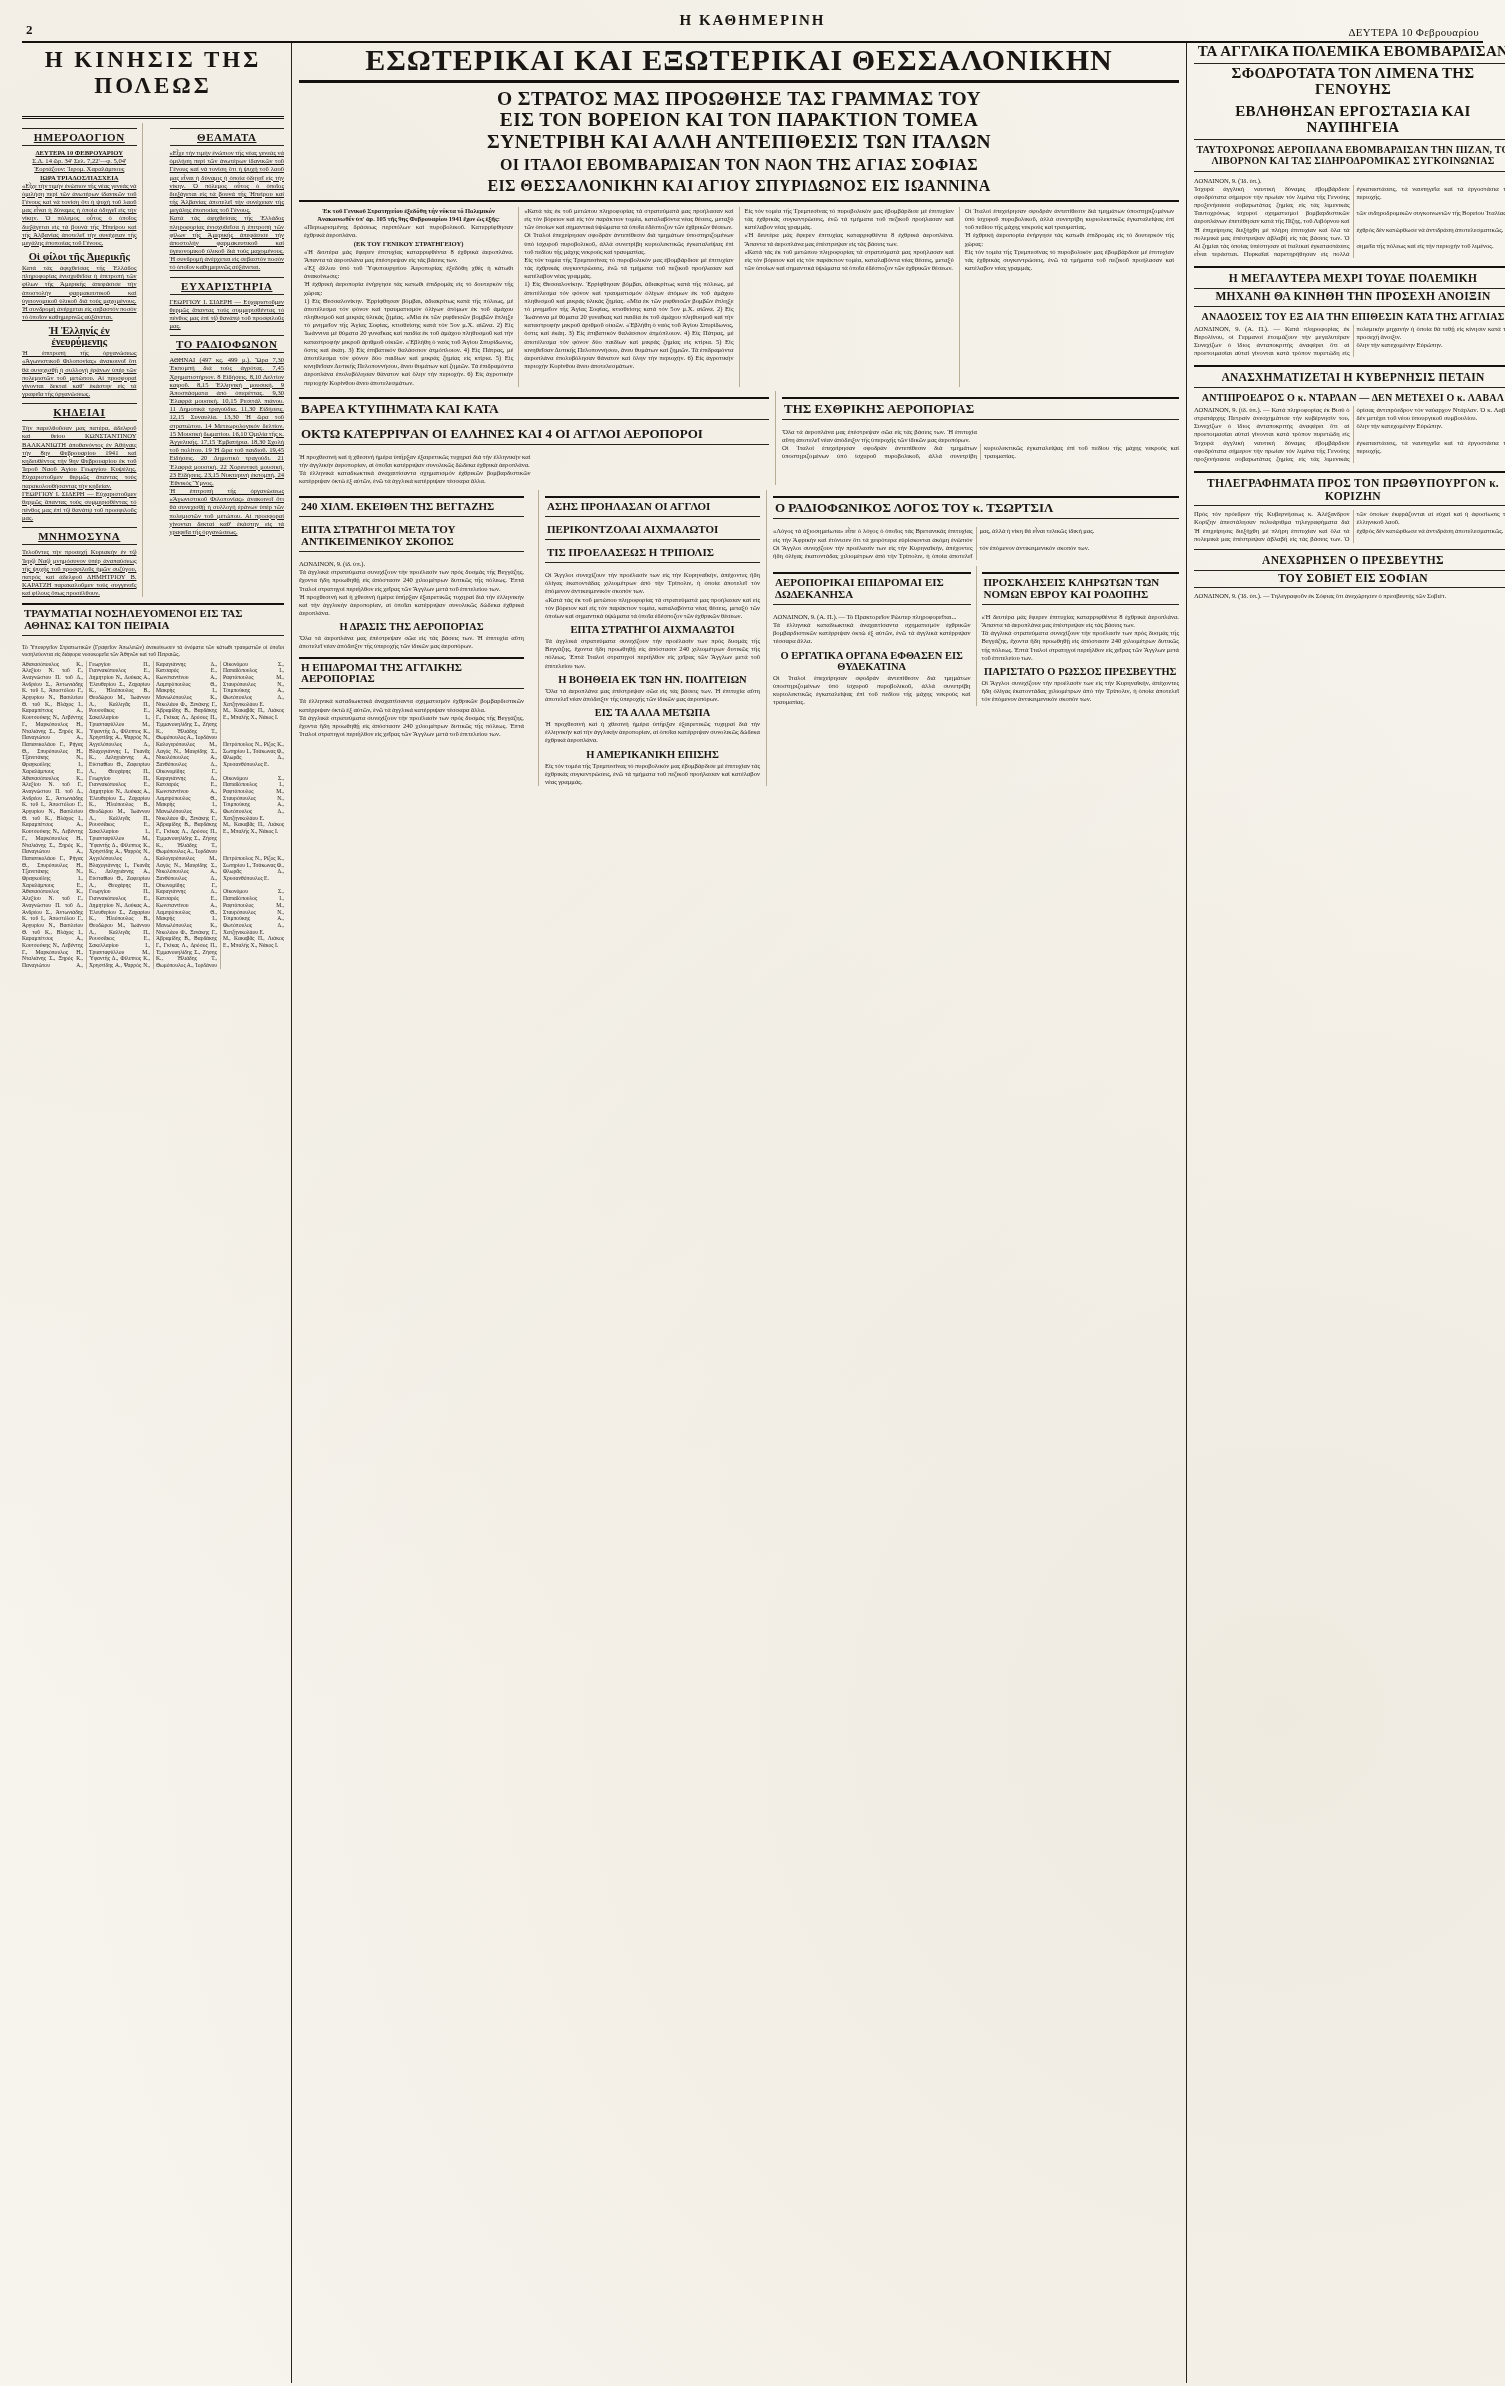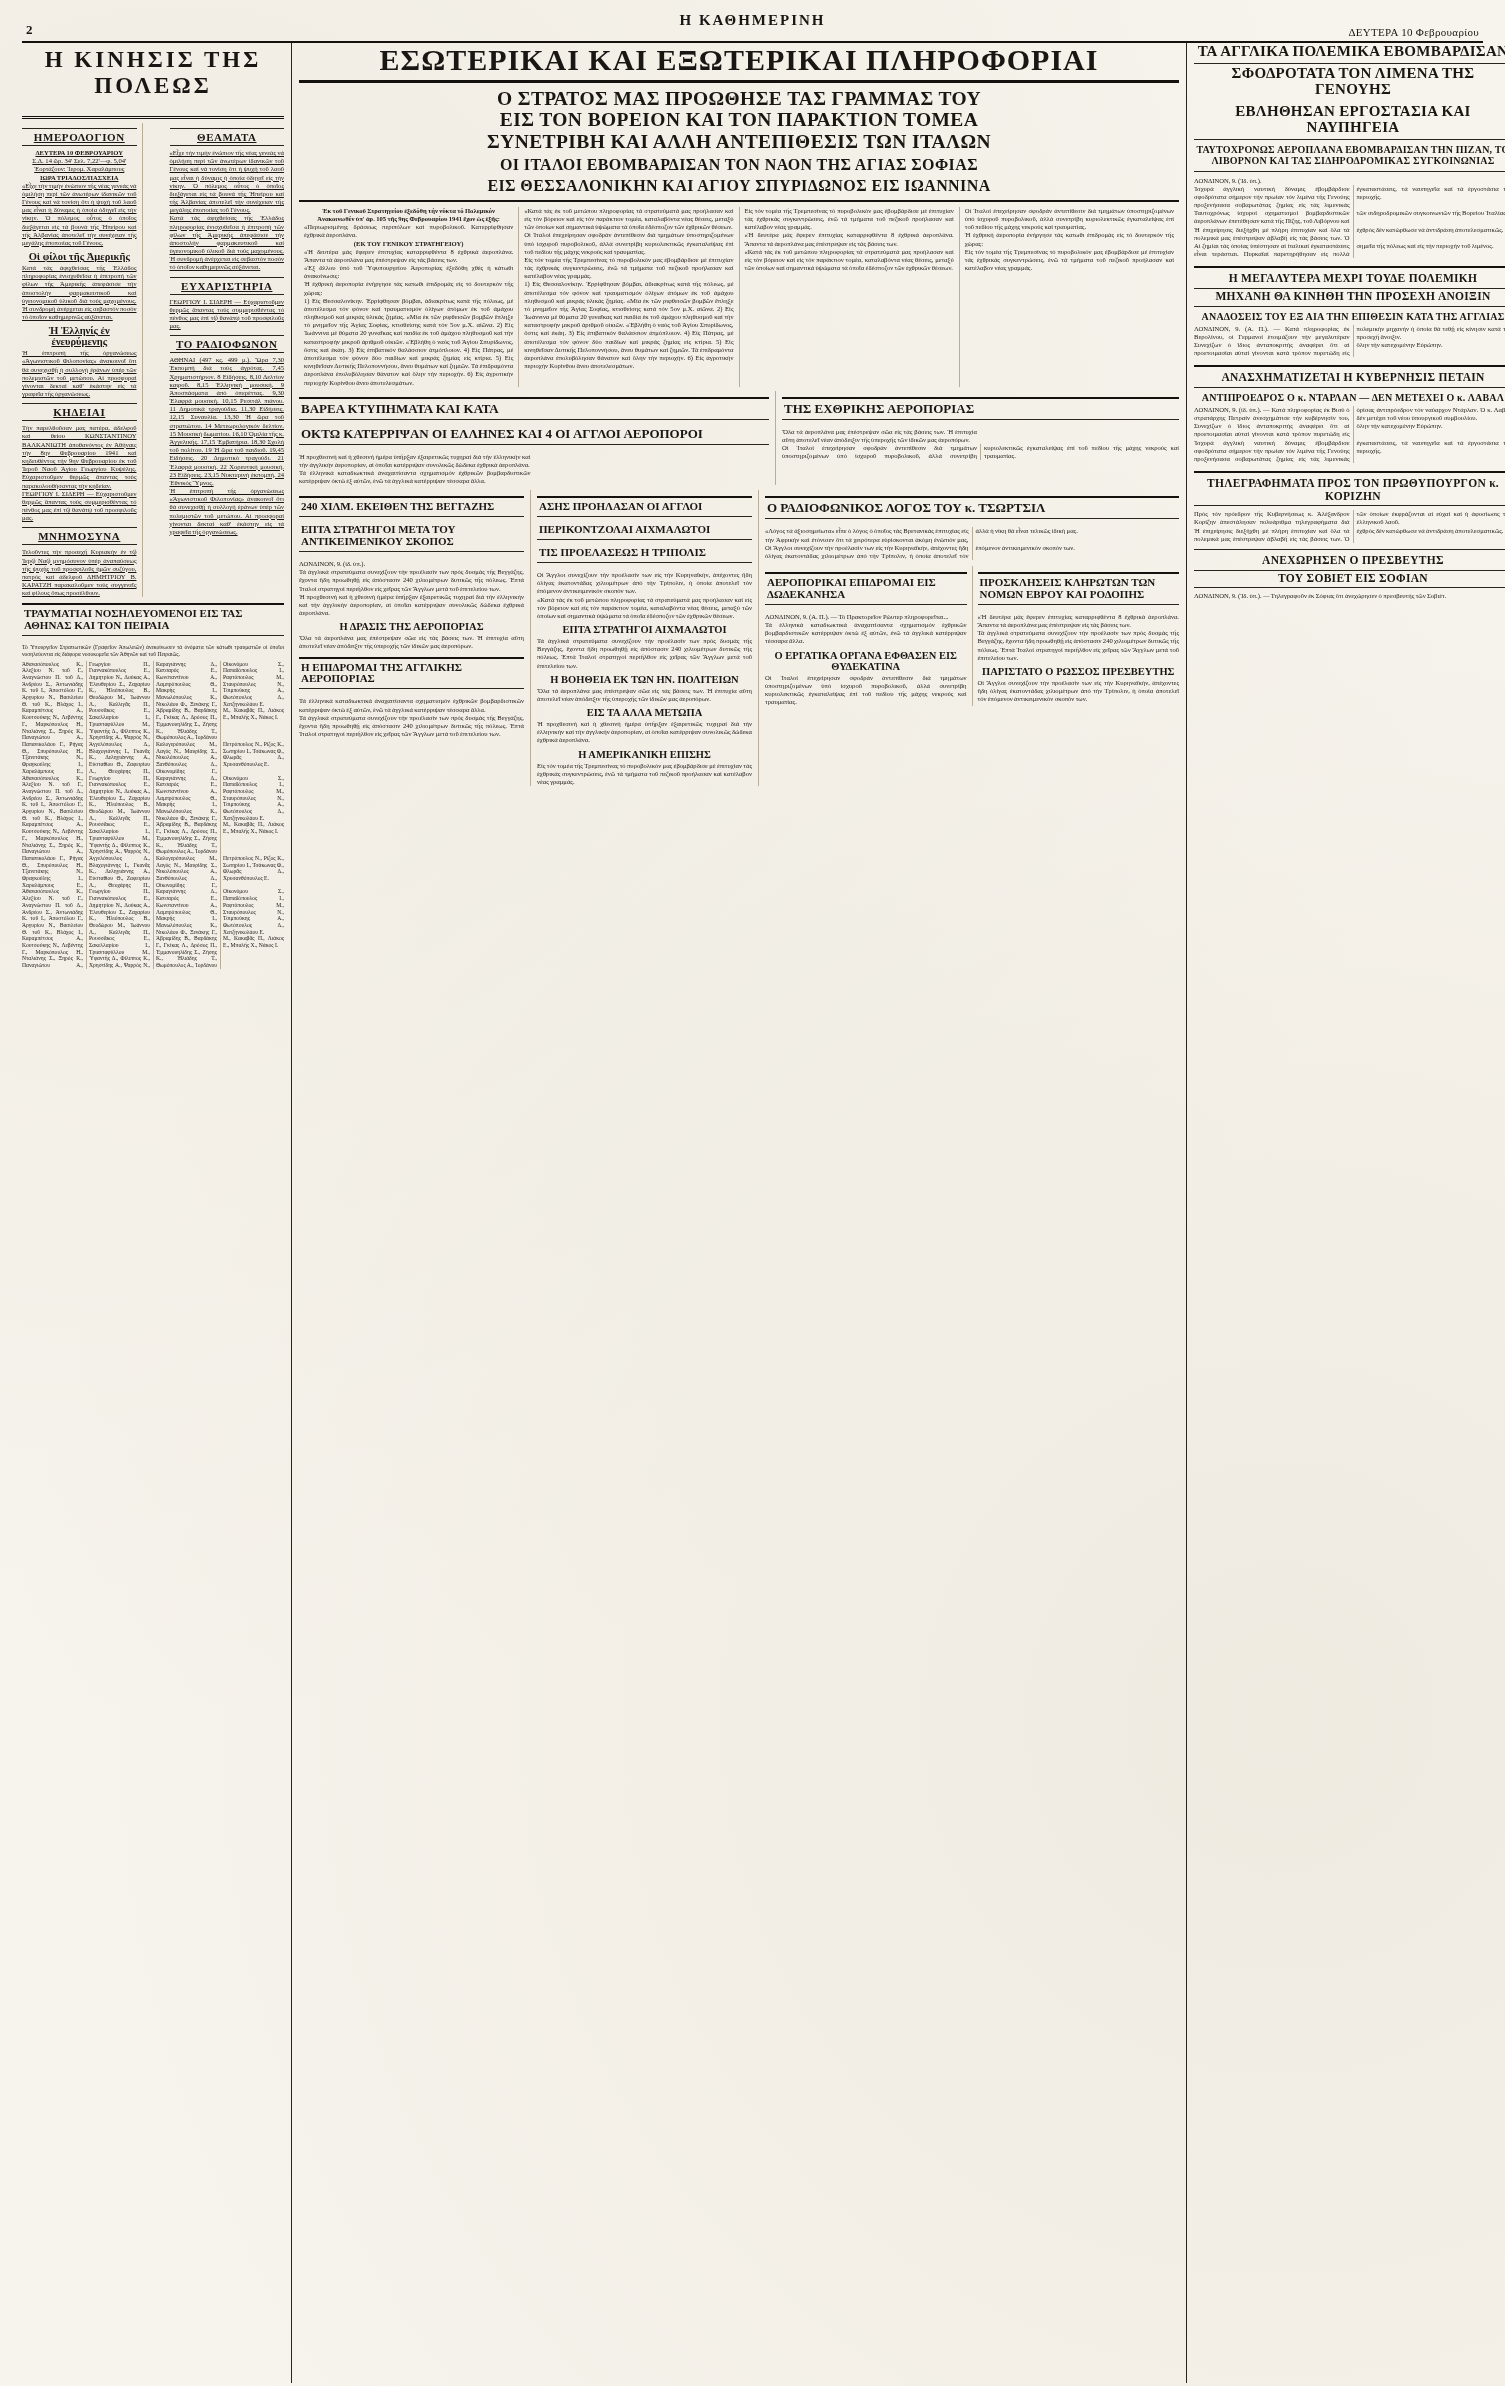--- a/index.html
+++ b/index.html
@@ -152,21 +152,21 @@
       <div class="micro four">Ἀθανασόπουλος Κ., Ἀλεξίου Ν. τοῦ Γ., Ἀναγνώστου Π. τοῦ Δ., Ἀνδρέου Σ., Ἀντωνιάδης Κ. τοῦ Ι., Ἀποστόλου Γ., Ἀργυρίου Ν., Βασιλείου Θ. τοῦ Κ., Βλάχος Ι., Γεωργίου Π., Γιαννακόπουλος Ε., Δημητρίου Ν., Δούκας Α., Ἐλευθερίου Σ., Ζαχαρίου Κ., Ἠλιόπουλος Β., Θεοδώρου Μ., Ἰωάννου Λ., Καλλιγᾶς Π., Καραγιάννης Δ., Κατσαρός Ε., Κωνσταντίνου Α., Λαμπρόπουλος Θ., Μακρῆς Ι., Μανωλόπουλος Κ., Νικολάου Φ., Ξενάκης Γ., Οἰκονόμου Σ., Παπαδόπουλος Ι., Ραφτόπουλος Μ., Σταυρόπουλος Ν., Τσιμπούκης Α., Φωτόπουλος Δ., Χατζηνικολάου Ε.</div>
       <div class="micro four">Καραμπέτσος Α., Κουτσούκης Ν., Λεβέντης Γ., Μαρκόπουλος Η., Νταλιάνης Σ., Ξηρός Κ., Παναγιώτου Α., Ρουσσᾶκος Ε., Σακελλαρίου Ι., Τριανταφύλλου Μ., Ὑφαντῆς Δ., Φίλιππος Κ., Χρηστίδης Α., Ψαρρός Ν., Ἀβραμίδης Β., Βαρδάκης Γ., Γκίκας Λ., Δρόσος Π., Ἐμμανουηλίδης Σ., Ζήσης Κ., Ἡλιάδης Τ., Θωμόπουλος Α., Ἰορδάνου Μ., Κακαβᾶς Π., Λιάκος Ε., Μπαλῆς Χ., Νάκος Ι.</div>
       <div class="micro four">Παπανικολάου Γ., Ρήγας Θ., Σπυρόπουλος Η., Τζανετάκης Ν., Φραγκούλης Ι., Χαραλάμπους Ε., Ἀγγελόπουλος Δ., Βλαχογιάννης Ι., Γκανᾶς Κ., Δεληγιάννης Α., Εὐσταθίου Θ., Ζαφειρίου Λ., Θεοχάρης Π., Καλογερόπουλος Μ., Λαγός Ν., Μαυρίδης Σ., Νικολόπουλος Α., Ξανθόπουλος Δ., Οἰκονομίδης Γ., Πετρόπουλος Ν., Ρίζος Κ., Σωτηρίου Ι., Τσάκωνας Φ., Φλωρᾶς Δ., Χρυσανθόπουλος Ε.</div>
       <div class="micro four">Ἀθανασόπουλος Κ., Ἀλεξίου Ν. τοῦ Γ., Ἀναγνώστου Π. τοῦ Δ., Ἀνδρέου Σ., Ἀντωνιάδης Κ. τοῦ Ι., Ἀποστόλου Γ., Ἀργυρίου Ν., Βασιλείου Θ. τοῦ Κ., Βλάχος Ι., Γεωργίου Π., Γιαννακόπουλος Ε., Δημητρίου Ν., Δούκας Α., Ἐλευθερίου Σ., Ζαχαρίου Κ., Ἠλιόπουλος Β., Θεοδώρου Μ., Ἰωάννου Λ., Καλλιγᾶς Π., Καραγιάννης Δ., Κατσαρός Ε., Κωνσταντίνου Α., Λαμπρόπουλος Θ., Μακρῆς Ι., Μανωλόπουλος Κ., Νικολάου Φ., Ξενάκης Γ., Οἰκονόμου Σ., Παπαδόπουλος Ι., Ραφτόπουλος Μ., Σταυρόπουλος Ν., Τσιμπούκης Α., Φωτόπουλος Δ., Χατζηνικολάου Ε.</div>
       <div class="micro four">Καραμπέτσος Α., Κουτσούκης Ν., Λεβέντης Γ., Μαρκόπουλος Η., Νταλιάνης Σ., Ξηρός Κ., Παναγιώτου Α., Ρουσσᾶκος Ε., Σακελλαρίου Ι., Τριανταφύλλου Μ., Ὑφαντῆς Δ., Φίλιππος Κ., Χρηστίδης Α., Ψαρρός Ν., Ἀβραμίδης Β., Βαρδάκης Γ., Γκίκας Λ., Δρόσος Π., Ἐμμανουηλίδης Σ., Ζήσης Κ., Ἡλιάδης Τ., Θωμόπουλος Α., Ἰορδάνου Μ., Κακαβᾶς Π., Λιάκος Ε., Μπαλῆς Χ., Νάκος Ι.</div>
     </div>
 
     <div class="colsep"></div>
 
     <div class="zone-mid">
-      <div class="h-main">ΕΣΩΤΕΡΙΚΑΙ ΚΑΙ ΕΞΩΤΕΡΙΚΑΙ ΠΛΗΡΟΦΟΡΙΑΙ</div>
+      <div class="h-main">ΕΣΩΤΕΡΙΚΑΙ ΚΑΙ ΕΞΩΤΕΡΙΚΑΙ ΘΕΣΣΑΛΟΝΙΚΗΝ</div>
 
       <div style="padding:0 4px;">
         <div class="deck l1">Ο ΣΤΡΑΤΟΣ ΜΑΣ ΠΡΟΩΘΗΣΕ ΤΑΣ ΓΡΑΜΜΑΣ ΤΟΥ</div>
         <div class="deck l1">ΕΙΣ ΤΟΝ ΒΟΡΕΙΟΝ ΚΑΙ ΤΟΝ ΠΑΡΑΚΤΙΟΝ ΤΟΜΕΑ</div>
         <div class="deck l1">ΣΥΝΕΤΡΙΒΗ ΚΑΙ ΑΛΛΗ ΑΝΤΕΠΙΘΕΣΙΣ ΤΩΝ ΙΤΑΛΩΝ</div>
         <div class="deck l2">ΟΙ ΙΤΑΛΟΙ ΕΒΟΜΒΑΡΔΙΣΑΝ ΤΟΝ ΝΑΟΝ ΤΗΣ ΑΓΙΑΣ ΣΟΦΙΑΣ</div>
         <div class="deck l2">ΕΙΣ ΘΕΣΣΑΛΟΝΙΚΗΝ ΚΑΙ ΑΓΙΟΥ ΣΠΥΡΙΔΩΝΟΣ ΕΙΣ ΙΩΑΝΝΙΝΑ</div>
       </div>
       <hr class="rule thick">
 
@@ -206,21 +206,21 @@
           <div class="tiny two">Τά ἑλληνικά καταδιωκτικά ἀναχαιτίσαντα σχηματισμόν ἐχθρικῶν βομβαρδιστικῶν κατέρριψαν ὀκτώ ἐξ αὐτῶν, ἐνῶ τά ἀγγλικά κατέρριψαν τέσσαρα ἄλλα.</div>
         </div>
         <div style="flex:1;padding-left:6px;">
           <div class="art-head med">ΤΗΣ ΕΧΘΡΙΚΗΣ ΑΕΡΟΠΟΡΙΑΣ</div>
           <div class="tiny two">Ὅλα τά ἀεροπλάνα μας ἐπέστρεψαν σῶα εἰς τάς βάσεις των. Ἡ ἐπιτυχία αὕτη ἀποτελεῖ νέαν ἀπόδειξιν τῆς ὑπεροχῆς τῶν ἰδικῶν μας ἀεροπόρων.</div>
           <div class="tiny two">Οἱ Ἰταλοί ἐπεχείρησαν σφοδράν ἀντεπίθεσιν διά τμημάτων ὑποστηριζομένων ὑπό ἰσχυροῦ πυροβολικοῦ, ἀλλά συνετρίβη κυριολεκτικῶς ἐγκαταλείψας ἐπί τοῦ πεδίου τῆς μάχης νεκρούς καί τραυματίας.</div>
         </div>
       </div>
 
       <div style="display:flex;margin-top:5px;">
-        <div style="width:225px;padding-right:6px;border-right:1px solid #b9ad97;">
+        <div style="width:225px;padding-right:14px;border-right:1px solid #b9ad97;">
           <div class="art-head sm">240 ΧΙΛΜ. ΕΚΕΙΘΕΝ ΤΗΣ ΒΕΓΓΑΖΗΣ</div>
           <div class="art-head sm" style="border-top:none;margin-top:-4px;">ΕΠΤΑ ΣΤΡΑΤΗΓΟΙ ΜΕΤΑ ΤΟΥ ΑΝΤΙΚΕΙΜΕΝΙΚΟΥ ΣΚΟΠΟΣ</div>
           <div class="tiny">ΛΟΝΔΙΝΟΝ, 9. (ἰδ. ὑπ.).</div>
           <div class="tiny">Τά ἀγγλικά στρατεύματα συνεχίζουν τήν προέλασίν των πρός δυσμάς τῆς Βεγγάζης, ἔχοντα ἤδη προωθηθῇ εἰς ἀπόστασιν 240 χιλιομέτρων δυτικῶς τῆς πόλεως. Ἑπτά Ἰταλοί στρατηγοί περιῆλθον εἰς χεῖρας τῶν Ἄγγλων μετά τοῦ ἐπιτελείου των.</div>
           <div class="tiny">Ἡ προχθεσινή καί ἡ χθεσινή ἡμέρα ὑπῆρξαν ἐξαιρετικῶς τυχηραί διά τήν ἑλληνικήν καί τήν ἀγγλικήν ἀεροπορίαν, αἱ ὁποῖαι κατέρριψαν συνολικῶς δώδεκα ἐχθρικά ἀεροπλάνα.</div>
           <div class="sub-title">Η ΔΡΑΣΙΣ ΤΗΣ ΑΕΡΟΠΟΡΙΑΣ</div>
           <div class="tiny">Ὅλα τά ἀεροπλάνα μας ἐπέστρεψαν σῶα εἰς τάς βάσεις των. Ἡ ἐπιτυχία αὕτη ἀποτελεῖ νέαν ἀπόδειξιν τῆς ὑπεροχῆς τῶν ἰδικῶν μας ἀεροπόρων.</div>
           <div class="art-head sm">Η ΕΠΙΔΡΟΜΑΙ ΤΗΣ ΑΓΓΛΙΚΗΣ ΑΕΡΟΠΟΡΙΑΣ</div>
           <div class="tiny">Τά ἑλληνικά καταδιωκτικά ἀναχαιτίσαντα σχηματισμόν ἐχθρικῶν βομβαρδιστικῶν κατέρριψαν ὀκτώ ἐξ αὐτῶν, ἐνῶ τά ἀγγλικά κατέρριψαν τέσσαρα ἄλλα.</div>
           <div class="tiny">Τά ἀγγλικά στρατεύματα συνεχίζουν τήν προέλασίν των πρός δυσμάς τῆς Βεγγάζης, ἔχοντα ἤδη προωθηθῇ εἰς ἀπόστασιν 240 χιλιομέτρων δυτικῶς τῆς πόλεως. Ἑπτά Ἰταλοί στρατηγοί περιῆλθον εἰς χεῖρας τῶν Ἄγγλων μετά τοῦ ἐπιτελείου των.</div>

